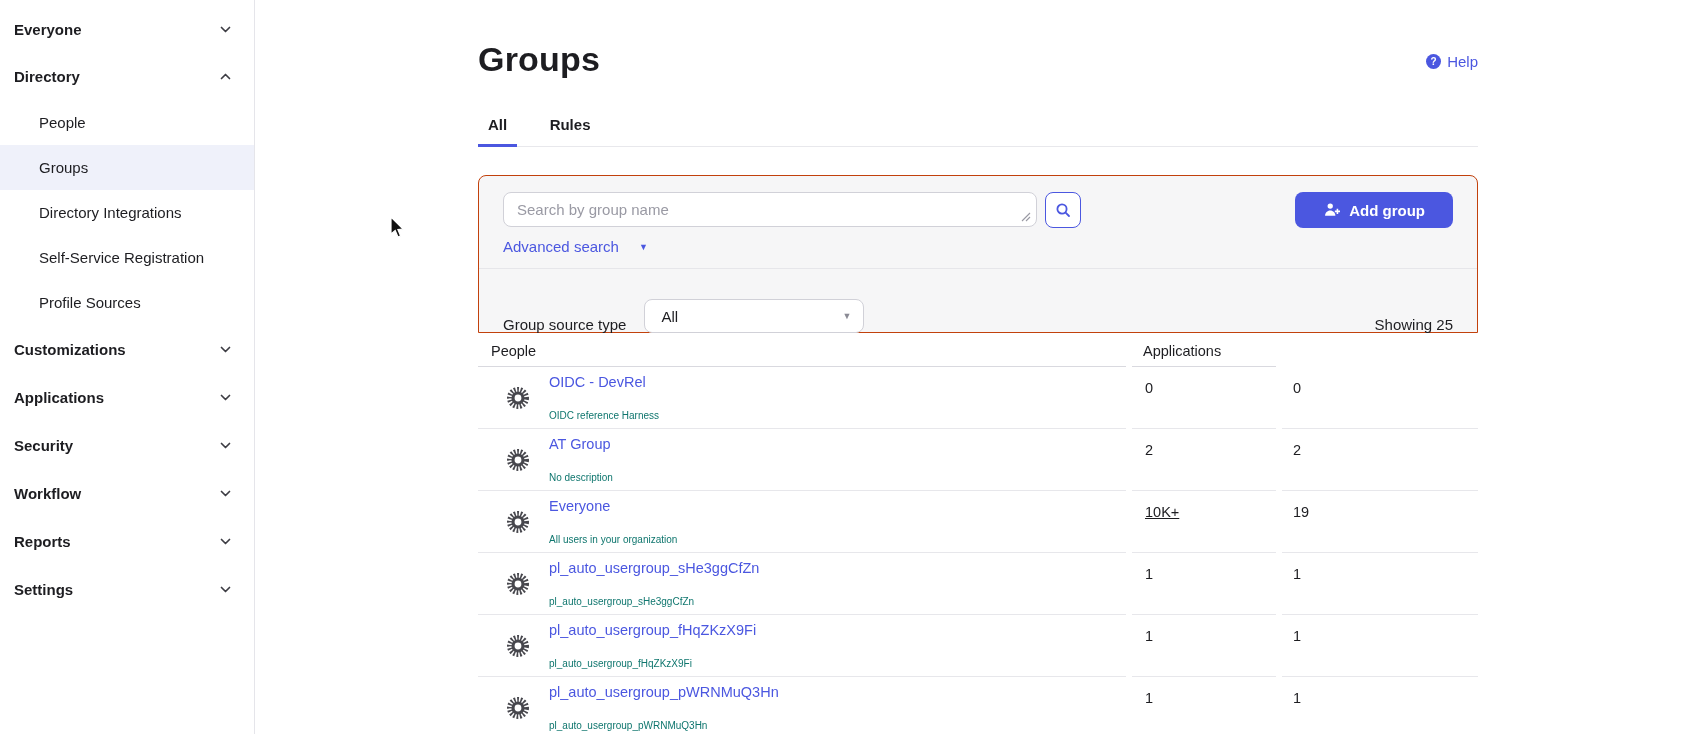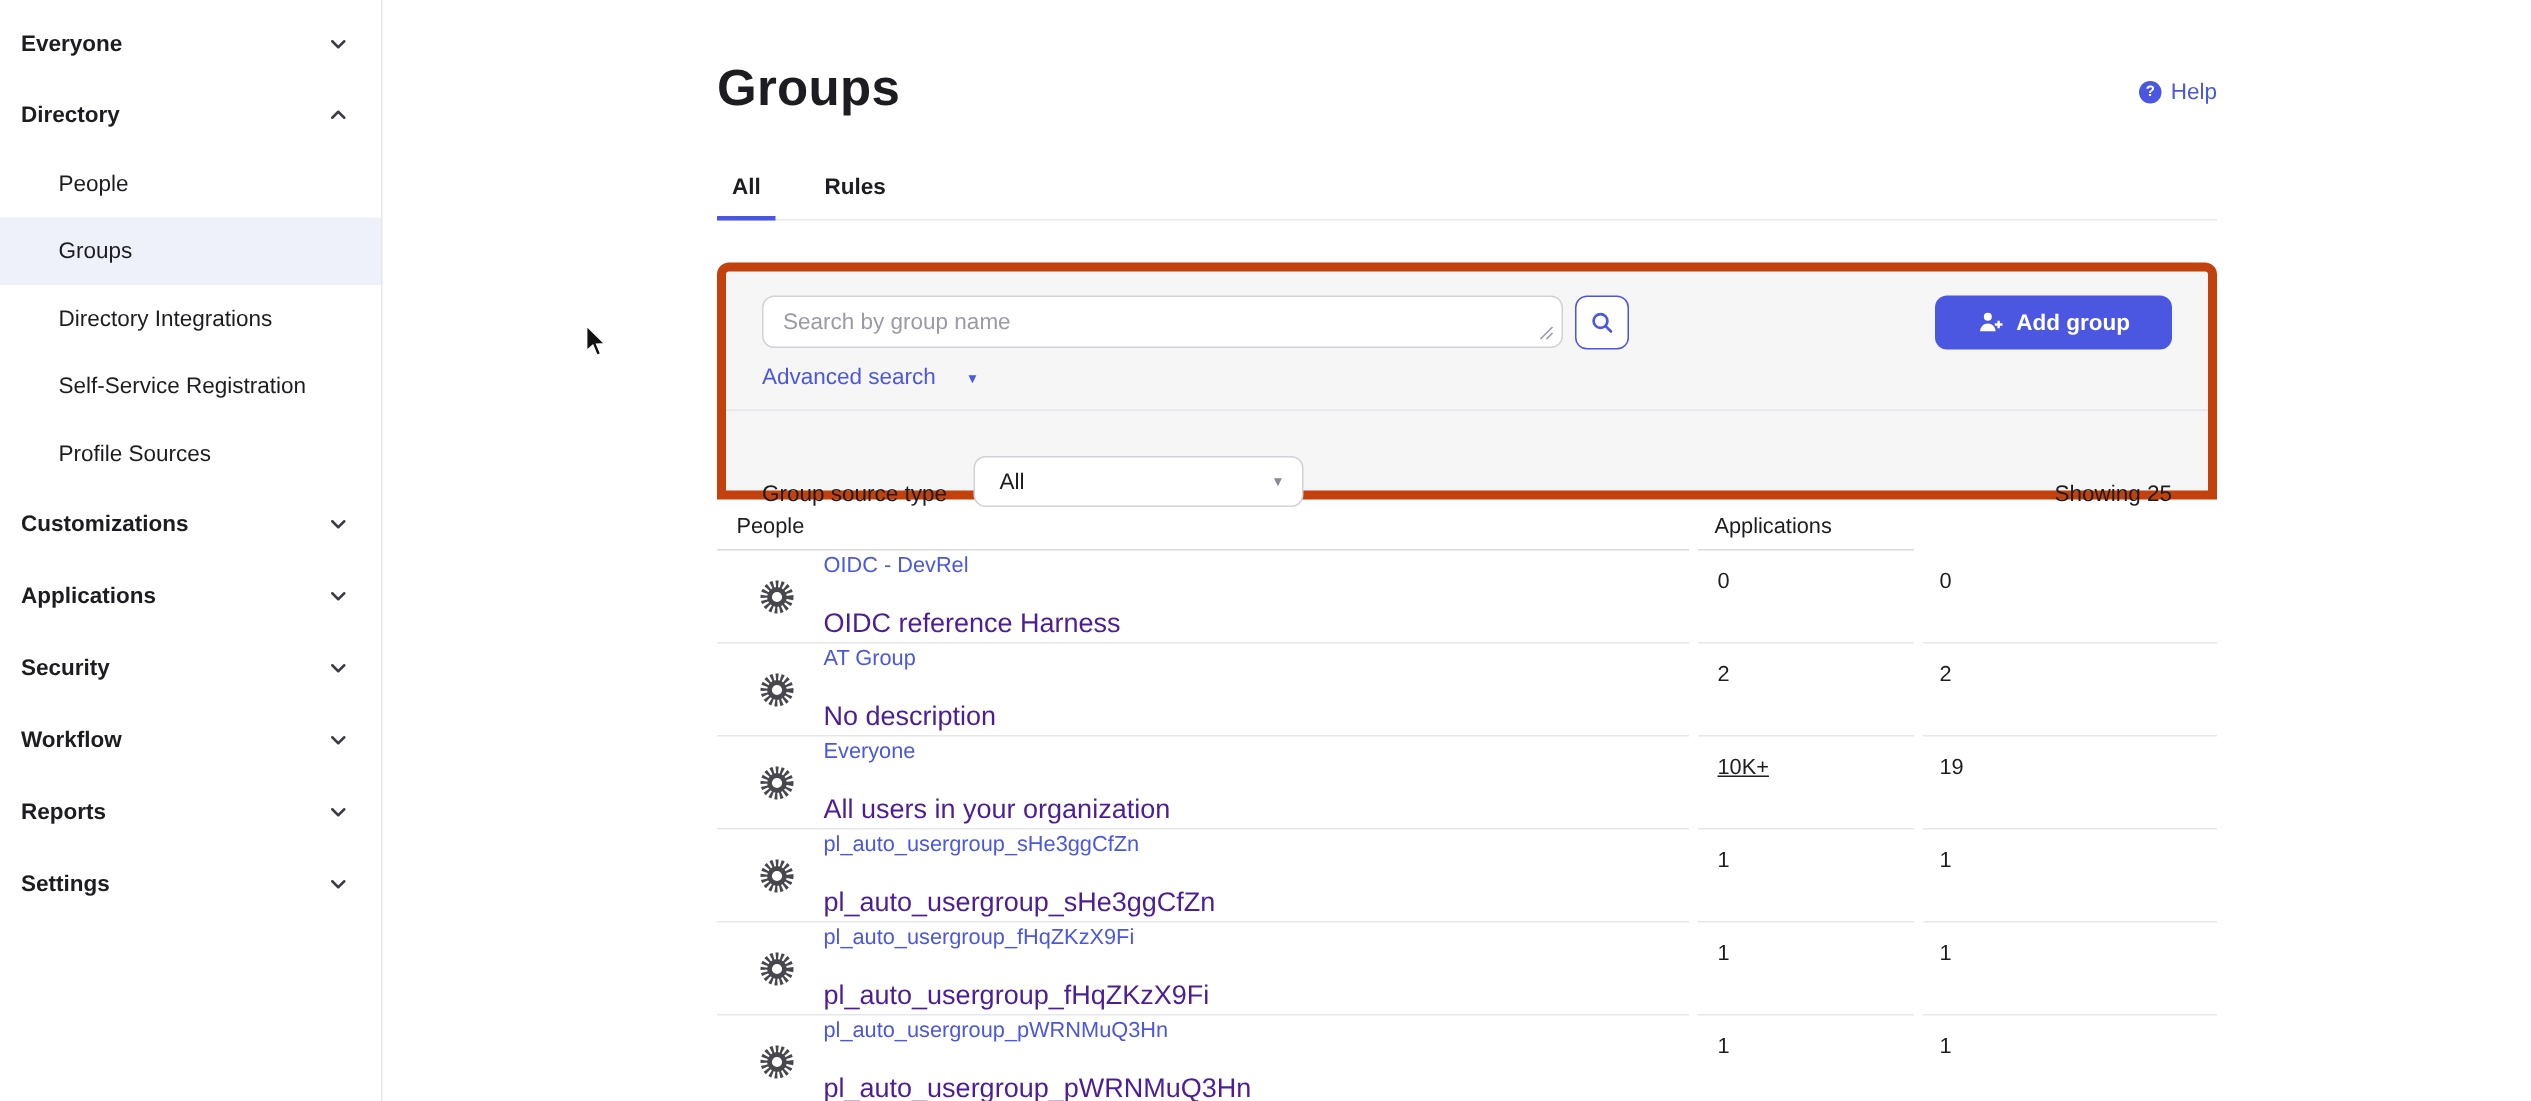--- a/index.html
+++ b/index.html
@@ -27,21 +27,21 @@
     font-size:10px; font-weight:700; display:flex; align-items:center; justify-content:center; }
 
   .tabs { position:absolute; top:106px; left:0; width:1000px; border-bottom:1px solid #e8e8ec; }
   .tab { display:inline-block; position:relative; padding:10px 10px 13px;
     font-size:15px; font-weight:700; cursor:pointer; margin-right:18px; }
   .tab.active::after { content:''; position:absolute; left:0; right:0; bottom:-1px;
     height:3px; background:#4b57e0; }
 
   
   .filter-card { position:absolute; top:175px; left:0; width:1000px; height:158px;
-    background:#f6f6f7; border:6px solid #c2410c; border-radius:8px 8px 0 0; }
+    background:#f6f6f7; border:1px solid #c2410c; border-radius:8px 8px 0 0; }
   .filter-top { padding:16px 24px 0; }
   .search-row { display:flex; align-items:flex-start; }
   .search-input { width:534px; height:35px; border:1px solid #d1d1d8; border-radius:8px;
     background:#fff; padding:0 26px 0 13px; font-size:15px; color:#1d1d21;
     font-family:"Liberation Sans", sans-serif; position:relative; }
   .search-input::placeholder { color:#9a9aa4; }
   .search-wrap { position:relative; }
   .grip { position:absolute; right:6px; bottom:5px; width:10px; height:10px; pointer-events:none; }
   .search-btn { margin-left:8px; width:36px; height:36px; border:1.5px solid #4b57e0;
     border-radius:8px; background:#fff; display:flex; align-items:center; justify-content:center;
@@ -67,21 +67,21 @@
   .thead > div { height:32px; display:flex; align-items:center; font-size:14.5px; font-weight:500;
     border-bottom:1px solid #d9d9df; }
   .th-name { padding-left:12px; }
   .th-people, .td-people { padding-left:13px; }
   .th-apps, .td-apps { padding-left:11px; }
   .trow > div { border-bottom:1px solid #e7e7eb; height:62px; }
   .td-name { display:flex; align-items:center; padding-left:28px; }
   .gicon { width:24px; height:24px; margin-right:19px; flex:0 0 auto; }
   .nm { display:flex; flex-direction:column; gap:20px; }
   .nm a { color:#4b57e0; font-size:14.5px; text-decoration:none; cursor:pointer; }
-  .nm span { color:#4c1d95; font-size:18px; }
+  .nm span { color:#0f766e; font-size:10px; }
   .td-people, .td-apps { font-size:14.5px; padding-top:13px; }
   .plink { cursor:pointer; }
   .plink.underlined { text-decoration:underline; }
 
   .cursor { position:absolute; left:389px; top:216px; width:17px; height:24px; z-index:50; }
 </style>
 </head>
 <body>
 
 <svg width="0" height="0" style="position:absolute">

